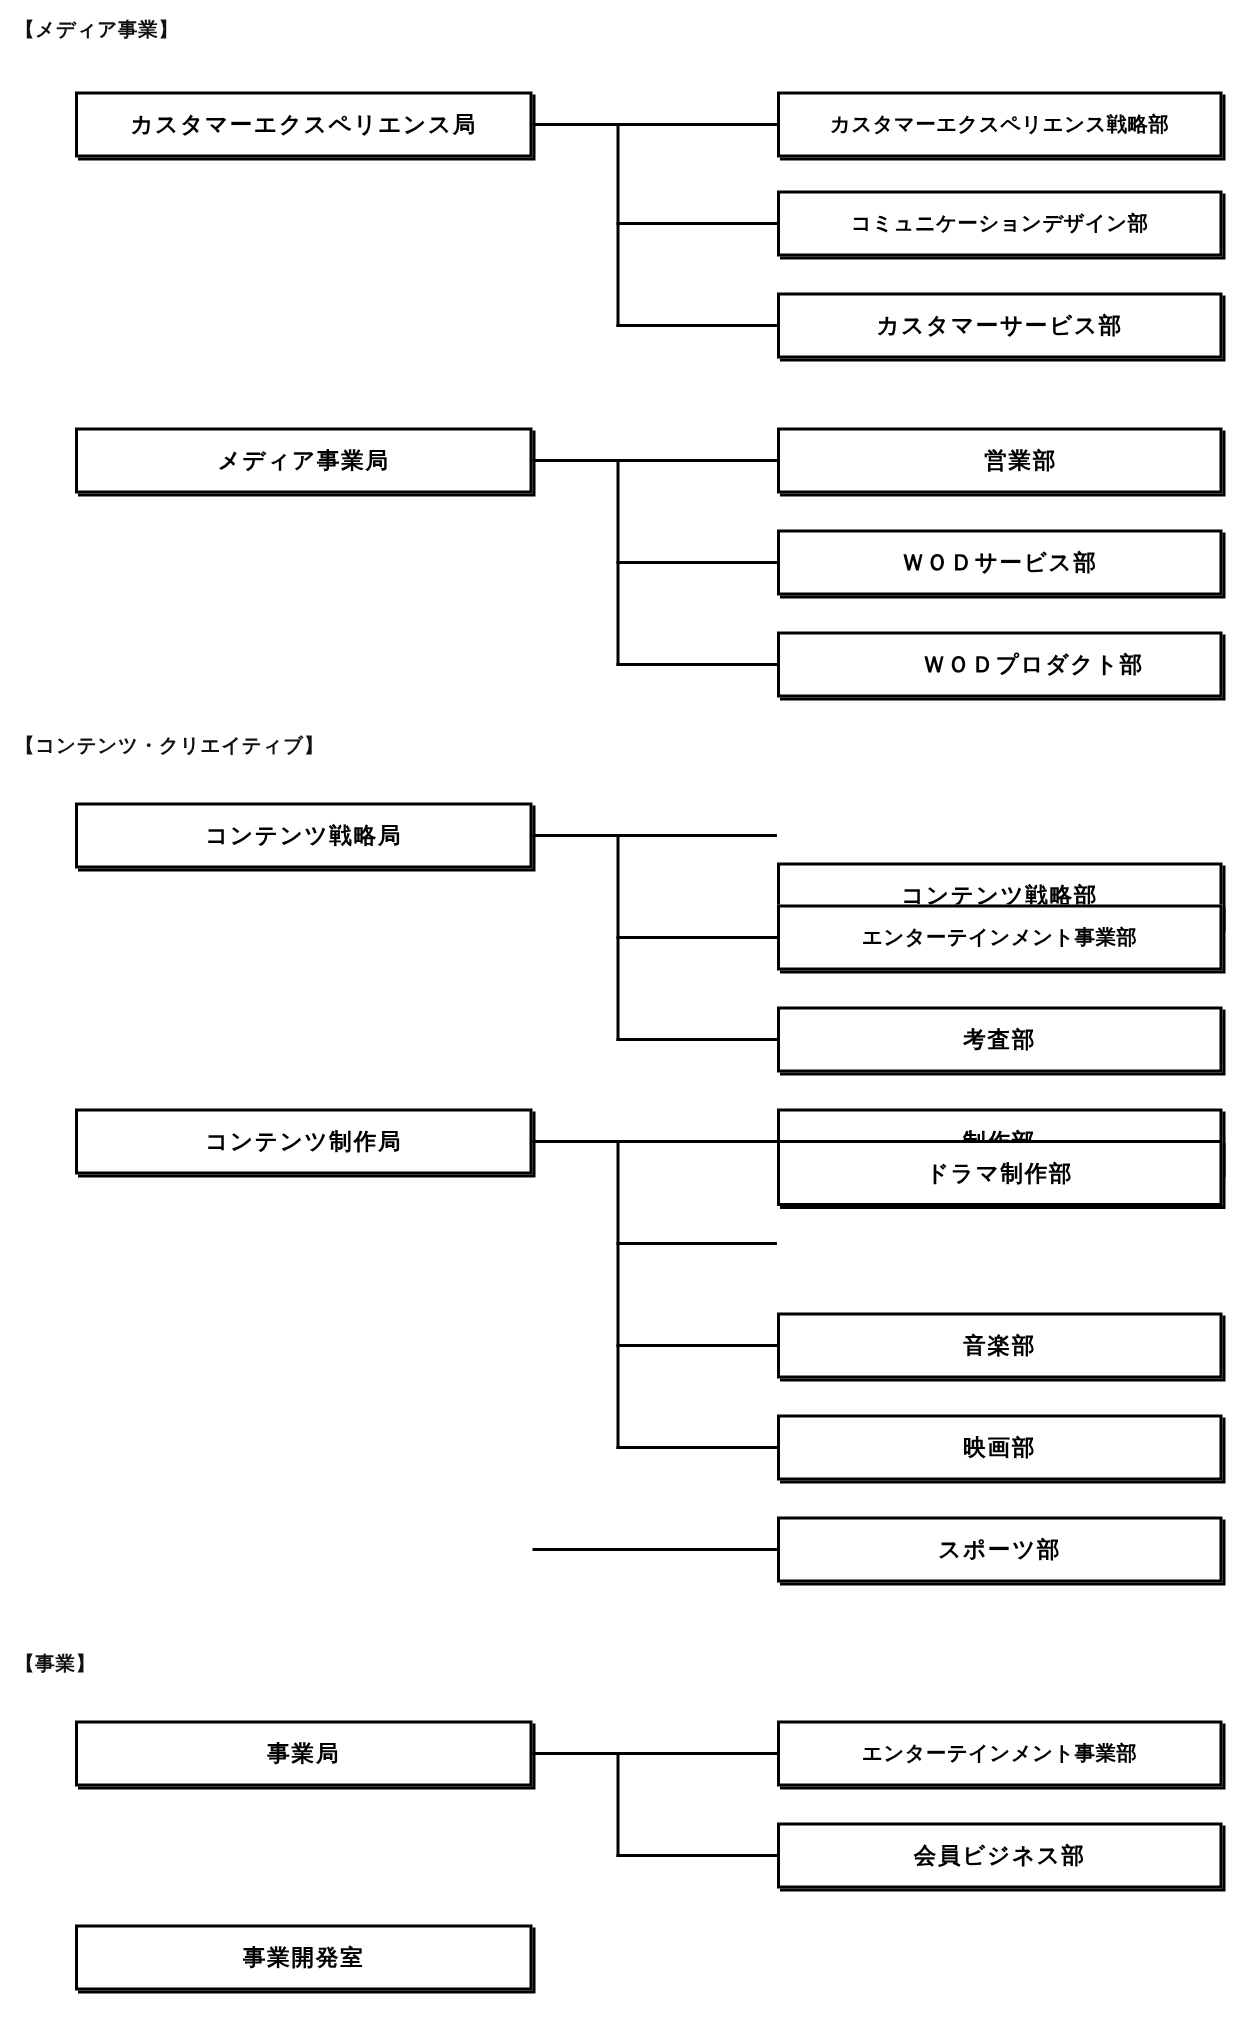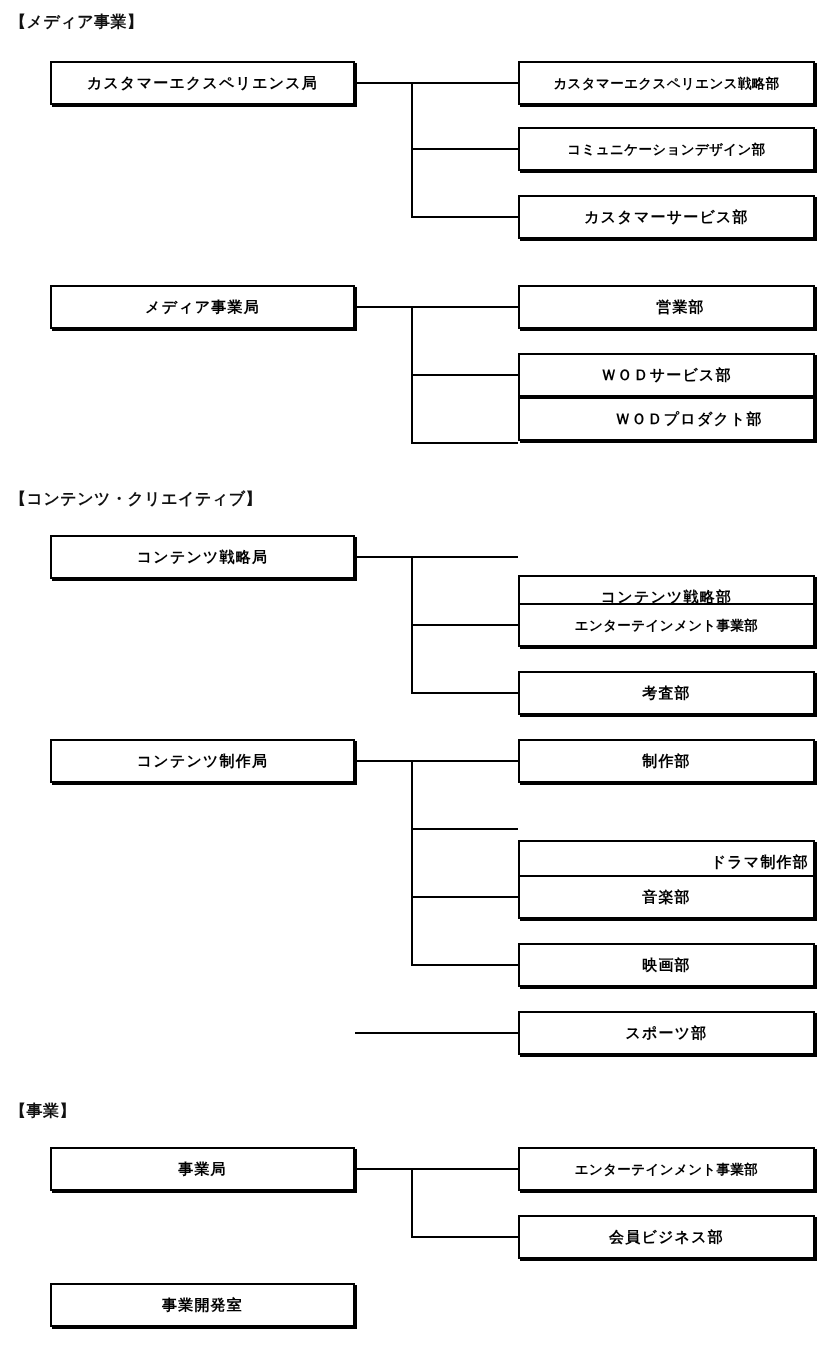--- a/index.html
+++ b/index.html
@@ -16,21 +16,21 @@
     position: relative;
     width: 825px;
     height: 1350px;
     overflow: hidden;
     background: #ffffff;
   }
 
   
   .section-heading {
     position: absolute;
-    font-size: 16px;
+    font-size: 13px;
     font-weight: bold;
     letter-spacing: 0.5px;
     line-height: 1;
     white-space: nowrap;
     color: #111111;
   }
 
   
   .org-box {
     position: absolute;
@@ -98,21 +98,21 @@
     <div class="conn-h" style="left: 355px; top: 306px; width: 58px;"></div>
     <div class="conn-h" style="left: 411px; top: 306px; width: 107px;"></div>
     <div class="org-box" style="left: 518px; top: 285px; width: 297px; height: 44px; padding-left: 28px;">
       <span class="org-box-label">営業部</span>
     </div>
     <div class="conn-h" style="left: 411px; top: 374px; width: 107px;"></div>
     <div class="org-box" style="left: 518px; top: 353px; width: 297px; height: 44px;">
       <span class="org-box-label">ＷＯＤサービス部</span>
     </div>
     <div class="conn-h" style="left: 411px; top: 442px; width: 107px;"></div>
-    <div class="org-box" style="left: 518px; top: 397px; width: 297px; height: 44px; padding-left: 45px;">
+    <div class="org-box" style="left: 518px; top: 421px; width: 297px; height: 44px; padding-left: 45px;">
       <span class="org-box-label">ＷＯＤプロダクト部</span>
     </div>
     <div class="conn-v" style="left: 411px; top: 306px; height: 138px;"></div>
     <div class="section-heading" style="left: 10px; top: 491px;">【コンテンツ・クリエイティブ】</div>
     <div class="org-box" style="left: 50px; top: 535px; width: 305px; height: 44px;">
       <span class="org-box-label">コンテンツ戦略局</span>
     </div>
     <div class="conn-h" style="left: 355px; top: 556px; width: 58px;"></div>
     <div class="conn-h" style="left: 411px; top: 556px; width: 107px;"></div>
     <div class="org-box" style="left: 518px; top: 535px; width: 297px; height: 44px; margin-top: 40px;">
@@ -129,21 +129,21 @@
     <div class="conn-v" style="left: 411px; top: 556px; height: 138px;"></div>
     <div class="org-box" style="left: 50px; top: 739px; width: 305px; height: 44px;">
       <span class="org-box-label">コンテンツ制作局</span>
     </div>
     <div class="conn-h" style="left: 355px; top: 760px; width: 58px;"></div>
     <div class="conn-h" style="left: 411px; top: 760px; width: 107px;"></div>
     <div class="org-box" style="left: 518px; top: 739px; width: 297px; height: 44px;">
       <span class="org-box-label">制作部</span>
     </div>
     <div class="conn-h" style="left: 411px; top: 828px; width: 107px;"></div>
-    <div class="org-box" style="left: 518px; top: 840px; width: 297px; height: 44px; justify-content: flex-end;">
+    <div class="org-box" style="left: 518px; top: 760px; width: 297px; height: 44px;">
       <span class="org-box-label">ドラマ制作部</span>
     </div>
     <div class="conn-h" style="left: 411px; top: 896px; width: 107px;"></div>
     <div class="org-box" style="left: 518px; top: 875px; width: 297px; height: 44px;">
       <span class="org-box-label">音楽部</span>
     </div>
     <div class="conn-h" style="left: 411px; top: 964px; width: 107px;"></div>
     <div class="org-box" style="left: 518px; top: 943px; width: 297px; height: 44px;">
       <span class="org-box-label">映画部</span>
     </div>

